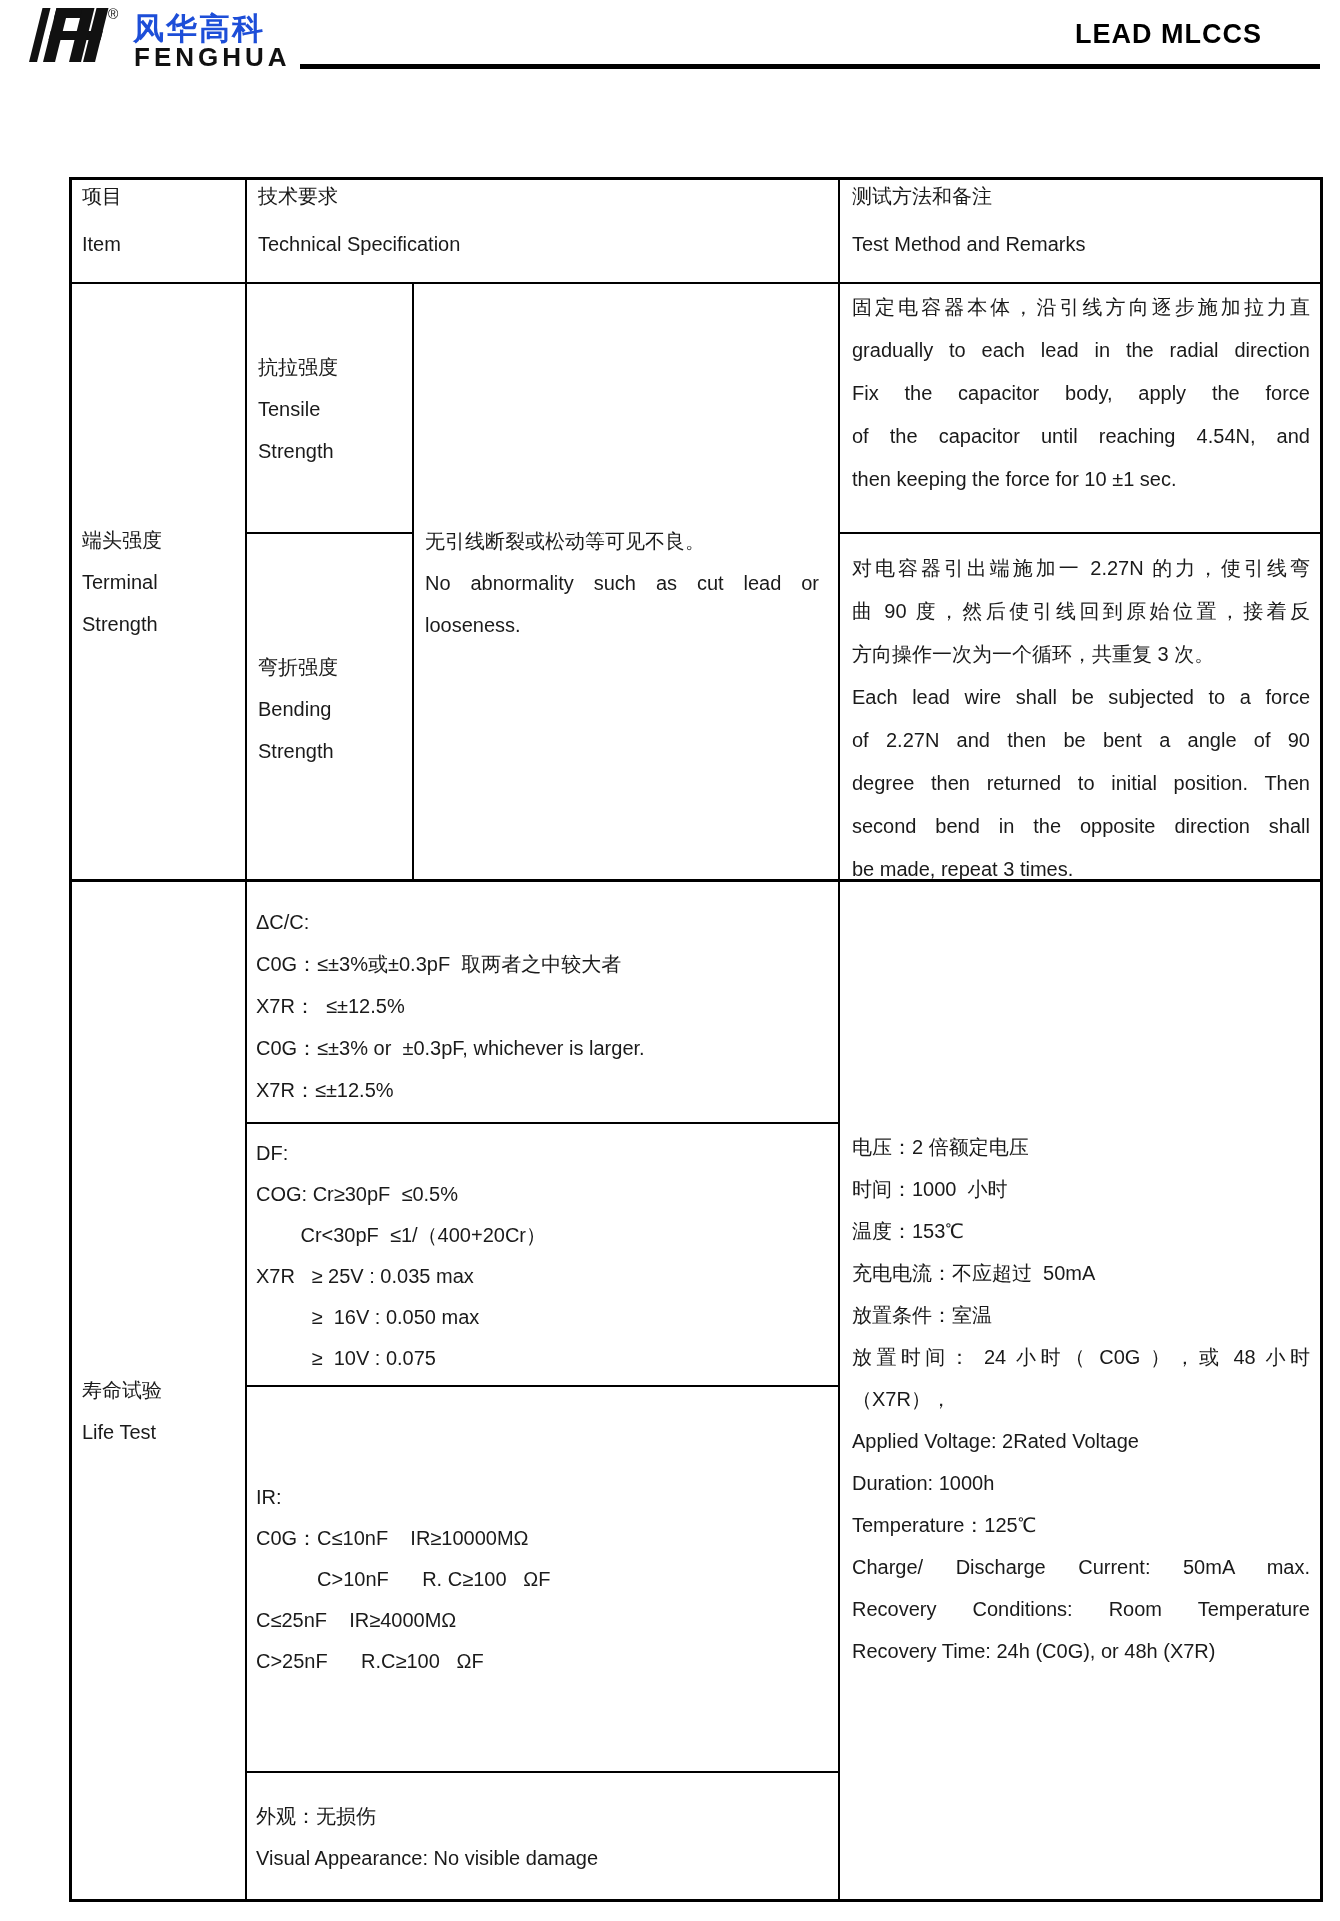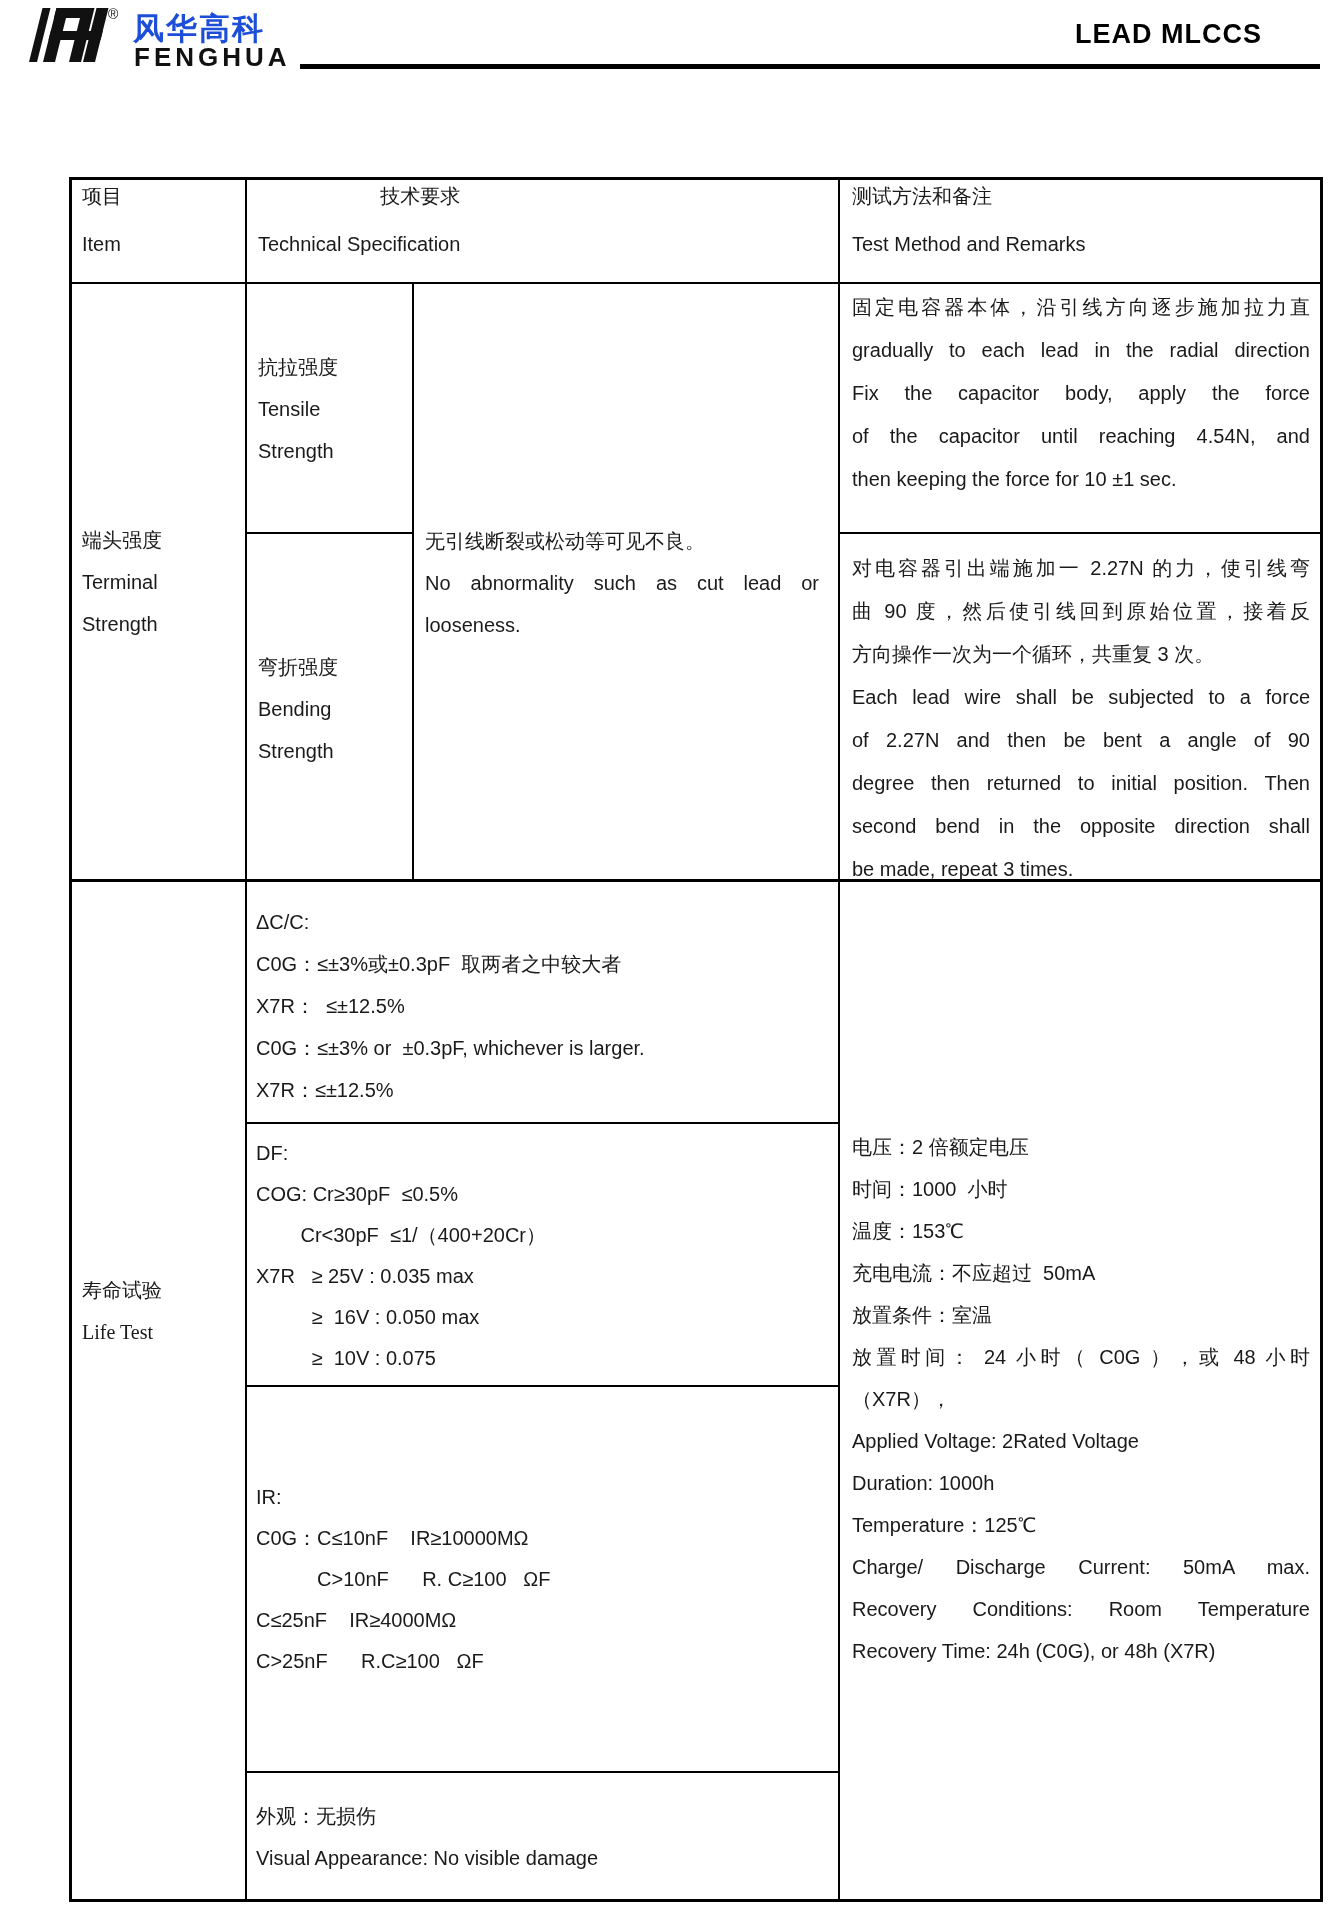--- a/index.html
+++ b/index.html
@@ -49,21 +49,21 @@
 <div class="hl" style="left:838px;top:532px;width:485px;height:2px;"></div>
 <div class="hl" style="left:69px;top:879px;width:1254px;height:3px;"></div>
 <div class="hl" style="left:245px;top:1122px;width:595px;height:2px;"></div>
 <div class="hl" style="left:245px;top:1385px;width:595px;height:2px;"></div>
 <div class="hl" style="left:245px;top:1771px;width:595px;height:2px;"></div>
 
 <div class="blk" style="left:82px;top:172px;line-height:48px;">
   <div class="ln">项目</div>
   <div class="ln">Item</div>
 </div>
-<div class="blk" style="left:258px;top:172px;line-height:48px;text-align:right;">
+<div class="blk" style="left:258px;top:172px;line-height:48px;">
   <div class="ln">技术要求</div>
   <div class="ln">Technical Specification</div>
 </div>
 <div class="blk" style="left:852px;top:172px;line-height:48px;">
   <div class="ln">测试方法和备注</div>
   <div class="ln">Test Method and Remarks</div>
 </div>
 
 <div class="blk" style="left:82px;top:519px;">
   <div class="ln">端头强度</div>
@@ -101,21 +101,21 @@
   <div class="ln j">对电容器引出端施加一 2.27N 的力，使引线弯</div>
   <div class="ln j">曲 90 度，然后使引线回到原始位置，接着反</div>
   <div class="ln">方向操作一次为一个循环，共重复 3 次。</div>
   <div class="ln j">Each lead wire shall be subjected to a force</div>
   <div class="ln j">of 2.27N and then be bent a angle of 90</div>
   <div class="ln j">degree then returned to initial position. Then</div>
   <div class="ln j">second bend in the opposite direction shall</div>
   <div class="ln">be made, repeat 3 times.</div>
 </div>
 
-<div class="blk" style="left:82px;top:1269px;font-family:Liberation Serif, serif;">
+<div class="blk" style="left:82px;top:1369px;">
   <div class="ln">寿命试验</div>
   <div class="ln">Life Test</div>
 </div>
 
 <div class="blk" style="left:256px;top:901px;width:570px;">
   <div class="ln">ΔC/C:</div>
   <div class="ln">C0G：≤±3%或±0.3pF  取两者之中较大者</div>
   <div class="ln">X7R：  ≤±12.5%</div>
   <div class="ln">C0G：≤±3% or  ±0.3pF, whichever is larger.</div>
   <div class="ln">X7R：≤±12.5%</div>

